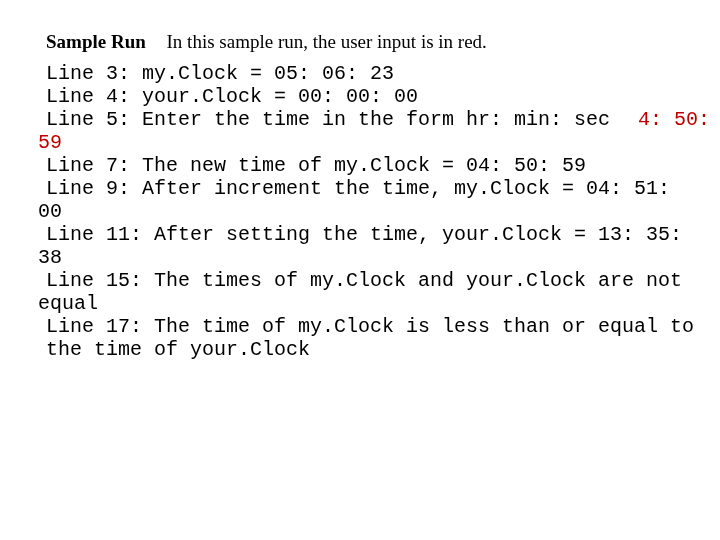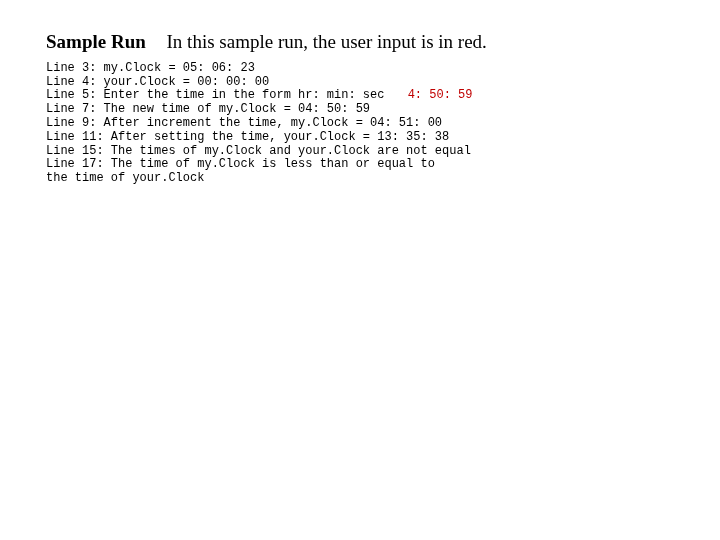--- a/index.html
+++ b/index.html
@@ -12,21 +12,21 @@
       font-size: 19px;
       color: #000;
       line-height: 1.25;
     }
     .heading {
       font-family: "Times New Roman", Times, serif;
     }
     .heading .bold { font-weight: bold; }
     .output {
       font-family: "Courier New", Courier, monospace;
-      font-size: 12px;
+      font-size: 20px;
       white-space: pre-wrap;
       line-height: 1.15;
       margin-top: 2px;
     }
     .red { color: #c00000; }
   </style>
 </head>
 <body>
 
 <div class="heading underline">

